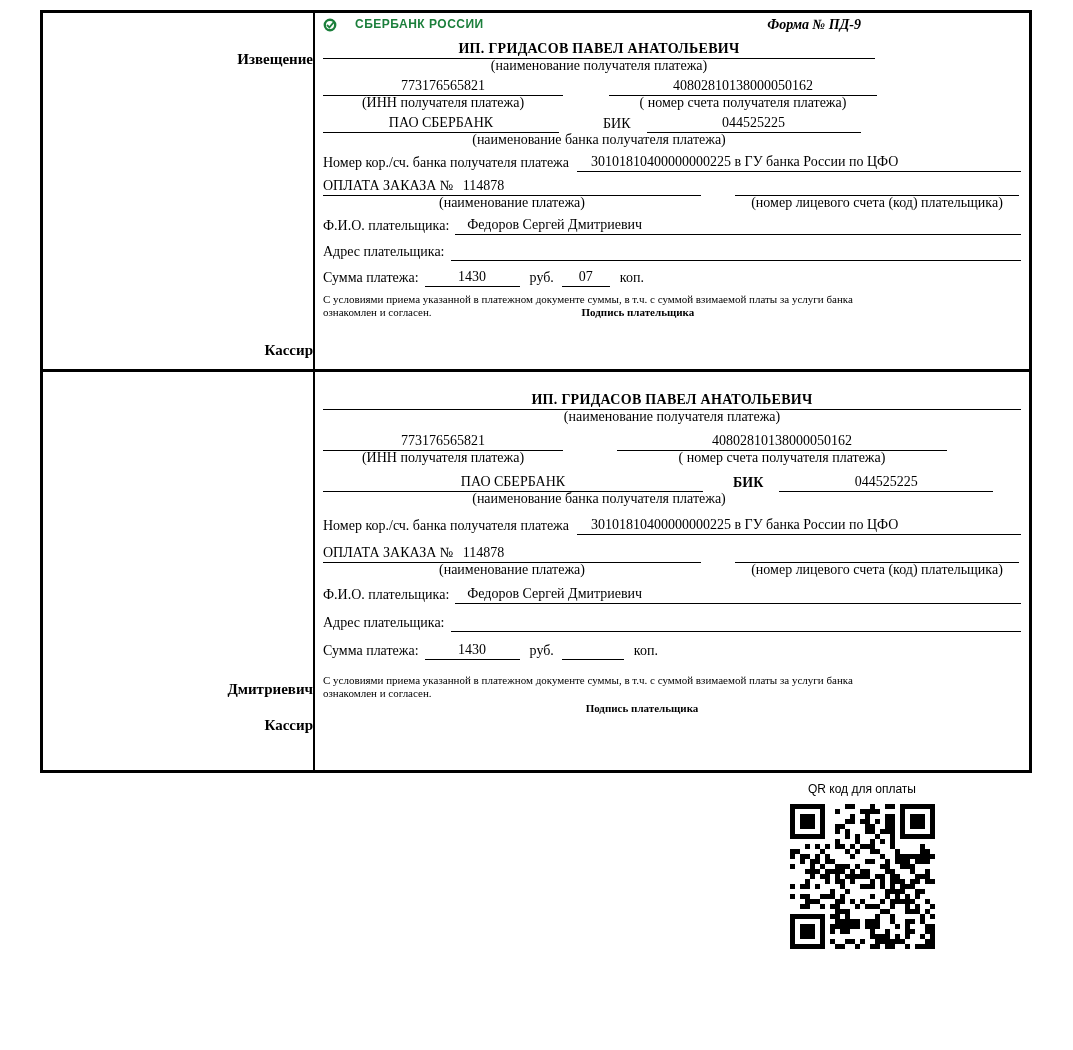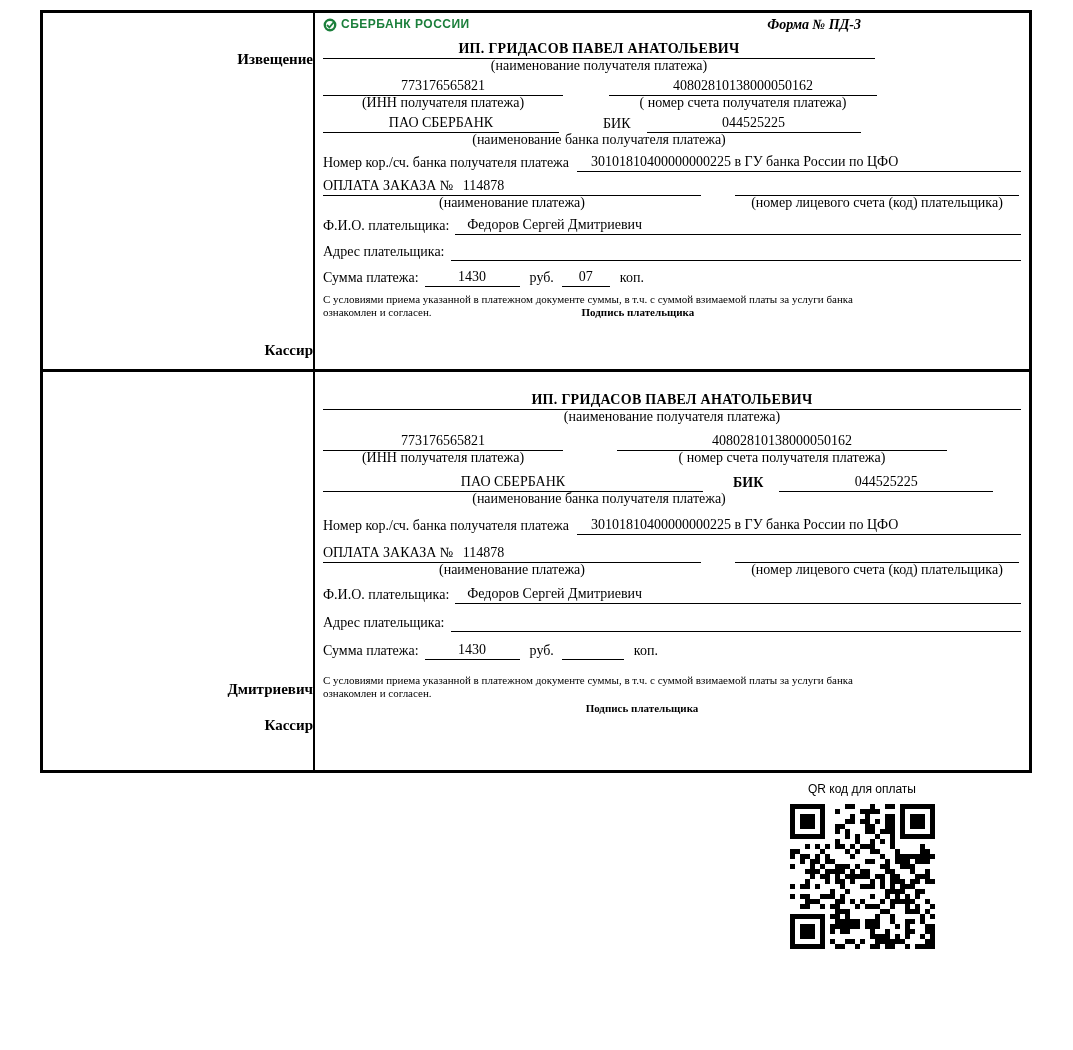--- a/index.html
+++ b/index.html
@@ -24,21 +24,21 @@
   .left-col { width:272px; border-right:2px solid #000; position:relative; flex:0 0 272px; }
   .side-label { text-align:right; font-weight:bold; font-size:15px; }
   .lbl-izv { margin-top:38px; }
   .lbl-kassir-top { position:absolute; bottom:10px; left:0; right:0; }
   .lbl-kvit { position:absolute; bottom:72px; left:0; right:0; }
   .lbl-kassir-bot { position:absolute; bottom:36px; left:0; right:0; }
 
   .right-col { flex:1; padding:4px 8px 0 8px; font-size:14px; }
 
   .hdr-row { display:flex; justify-content:space-between; align-items:flex-start; height:22px; margin-right:160px; }
-  .logo { display:flex; align-items:center; gap:4px; }
+  .logo { display:flex; align-items:center; gap:18px; }
   .logo-text { font-family:"Liberation Sans", sans-serif; font-weight:bold; font-size:12px; letter-spacing:.5px; border-bottom:2px solid transparent; }
   .form-number { font-weight:bold; font-style:italic; font-size:14px; }
 
   .ul { border-bottom:1px solid #000; min-height:18px; }
   .center { text-align:center; }
   .caption { font-size:14px; text-align:center; line-height:13px; }
 
   .w-main { width:552px; }          
   .row { display:flex; align-items:flex-end; }
   .mt2{margin-top:2px}.mt6{margin-top:6px}.mt8{margin-top:8px}.mt10{margin-top:10px}.mt12{margin-top:12px}.mt14{margin-top:14px}.mt16{margin-top:16px}
@@ -93,21 +93,21 @@
     <div class="right-col">
 
       <div class="hdr-row">
         <div class="logo">
           <svg width="14" height="14" viewBox="0 0 14 14">
             <circle cx="7" cy="7" r="5.2" fill="none" stroke="#1b7f3b" stroke-width="2.4" class="brand-stroke"></circle>
             <polyline points="4,7 6.4,9.4 11.5,3.2" fill="none" stroke="#1b7f3b" stroke-width="1.8" class="brand-stroke"></polyline>
           </svg>
           <span class="logo-text brand" style="color: rgb(27, 127, 59);">СБЕРБАНК РОССИИ</span>
         </div>
-        <div class="form-number">Форма № ПД-3</div>
+        <div class="form-number">Форма № ПД-9</div>
       </div>
 
       <div class="w-main ul mt2 recipient center">ИП. ГРИДАСОВ ПАВЕЛ АНАТОЛЬЕВИЧ</div>
       <div class="w-main caption">(наименование получателя платежа)</div>
 
       <div class="row mt6">
         <div class="inn-block ul center">773176565821</div>
         <div class="acct-block ul center">40802810138000050162</div>
       </div>
       <div class="row">

